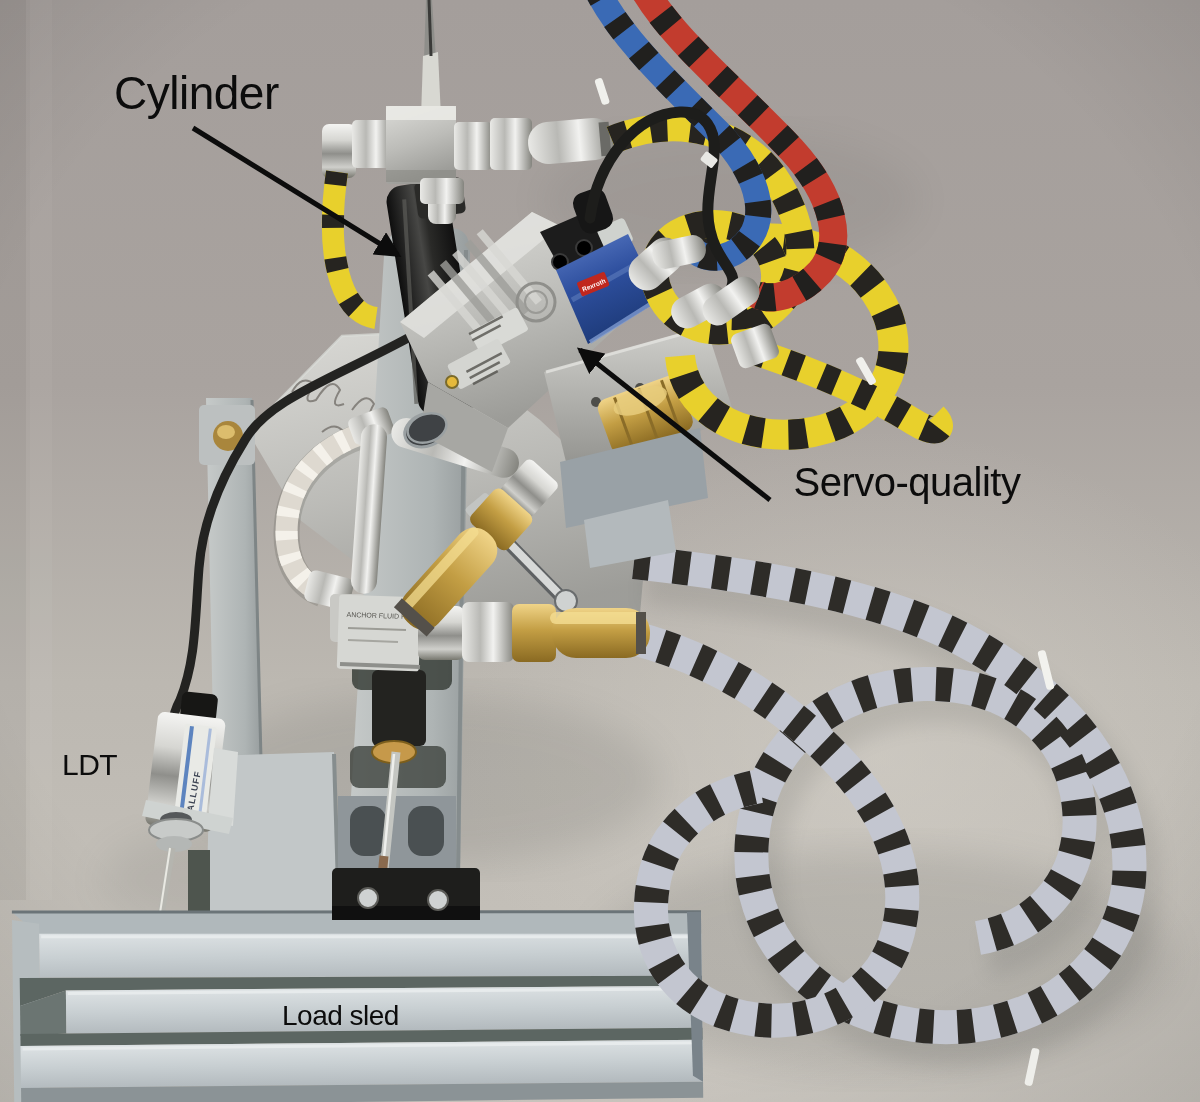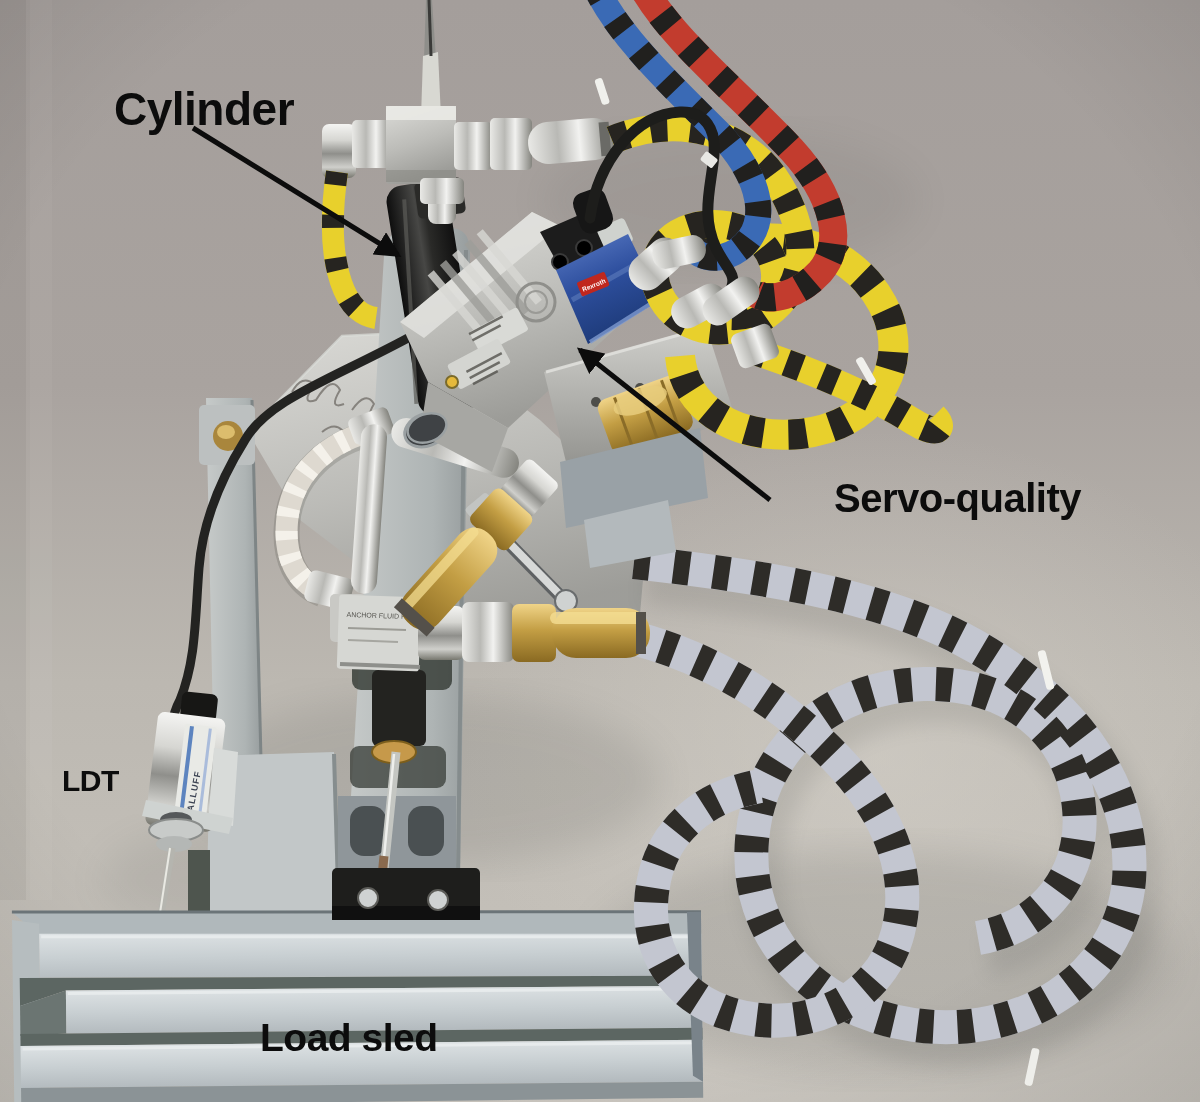--- a/index.html
+++ b/index.html
@@ -1,24 +1,24 @@
 <!DOCTYPE html>
 <html><head>
 <meta charset="utf-8">
 <style>
   html,body{margin:0;padding:0;background:#888;}
   #stage{position:relative;width:1200px;height:1102px;overflow:hidden;
          font-family:"Liberation Sans","DejaVu Sans",sans-serif;background:#a8a29e;}
   #stage svg{position:absolute;left:0;top:0;}
-  .photo-label{position:absolute;color:#0c0c0c;font-weight:700;letter-spacing:-0.5px;
-               white-space:nowrap;user-select:none;margin-top:16px;}
+  .photo-label{position:absolute;color:#0c0c0c;font-weight:400;letter-spacing:-0.5px;
+               white-space:nowrap;user-select:none;}
   .lbl-cylinder{left:114px;top:66px;font-size:46px;}
-  .lbl-valve{left:733px;top:462px;width:348px;text-align:right;font-size:40px;line-height:1.04;}
+  .lbl-valve{left:733px;top:462px;width:348px;text-align:center;font-size:40px;line-height:1.04;}
   .lbl-ldt{left:62px;top:748px;font-size:30px;}
-  .lbl-loadsled{left:260px;top:1000px;font-size:39px;}
+  .lbl-loadsled{left:282px;top:1000px;font-size:28px;}
 </style>
 </head>
 <body>
 
 <div id="stage">
 <svg width="1200" height="1102" viewBox="0 0 1200 1102">
 <defs>
   <linearGradient id="fl" x1="0" y1="0" x2="0" y2="1">
     <stop offset="0" stop-color="#a49e9b"></stop>
           <stop offset="0.35" stop-color="#a9a39f"></stop>

